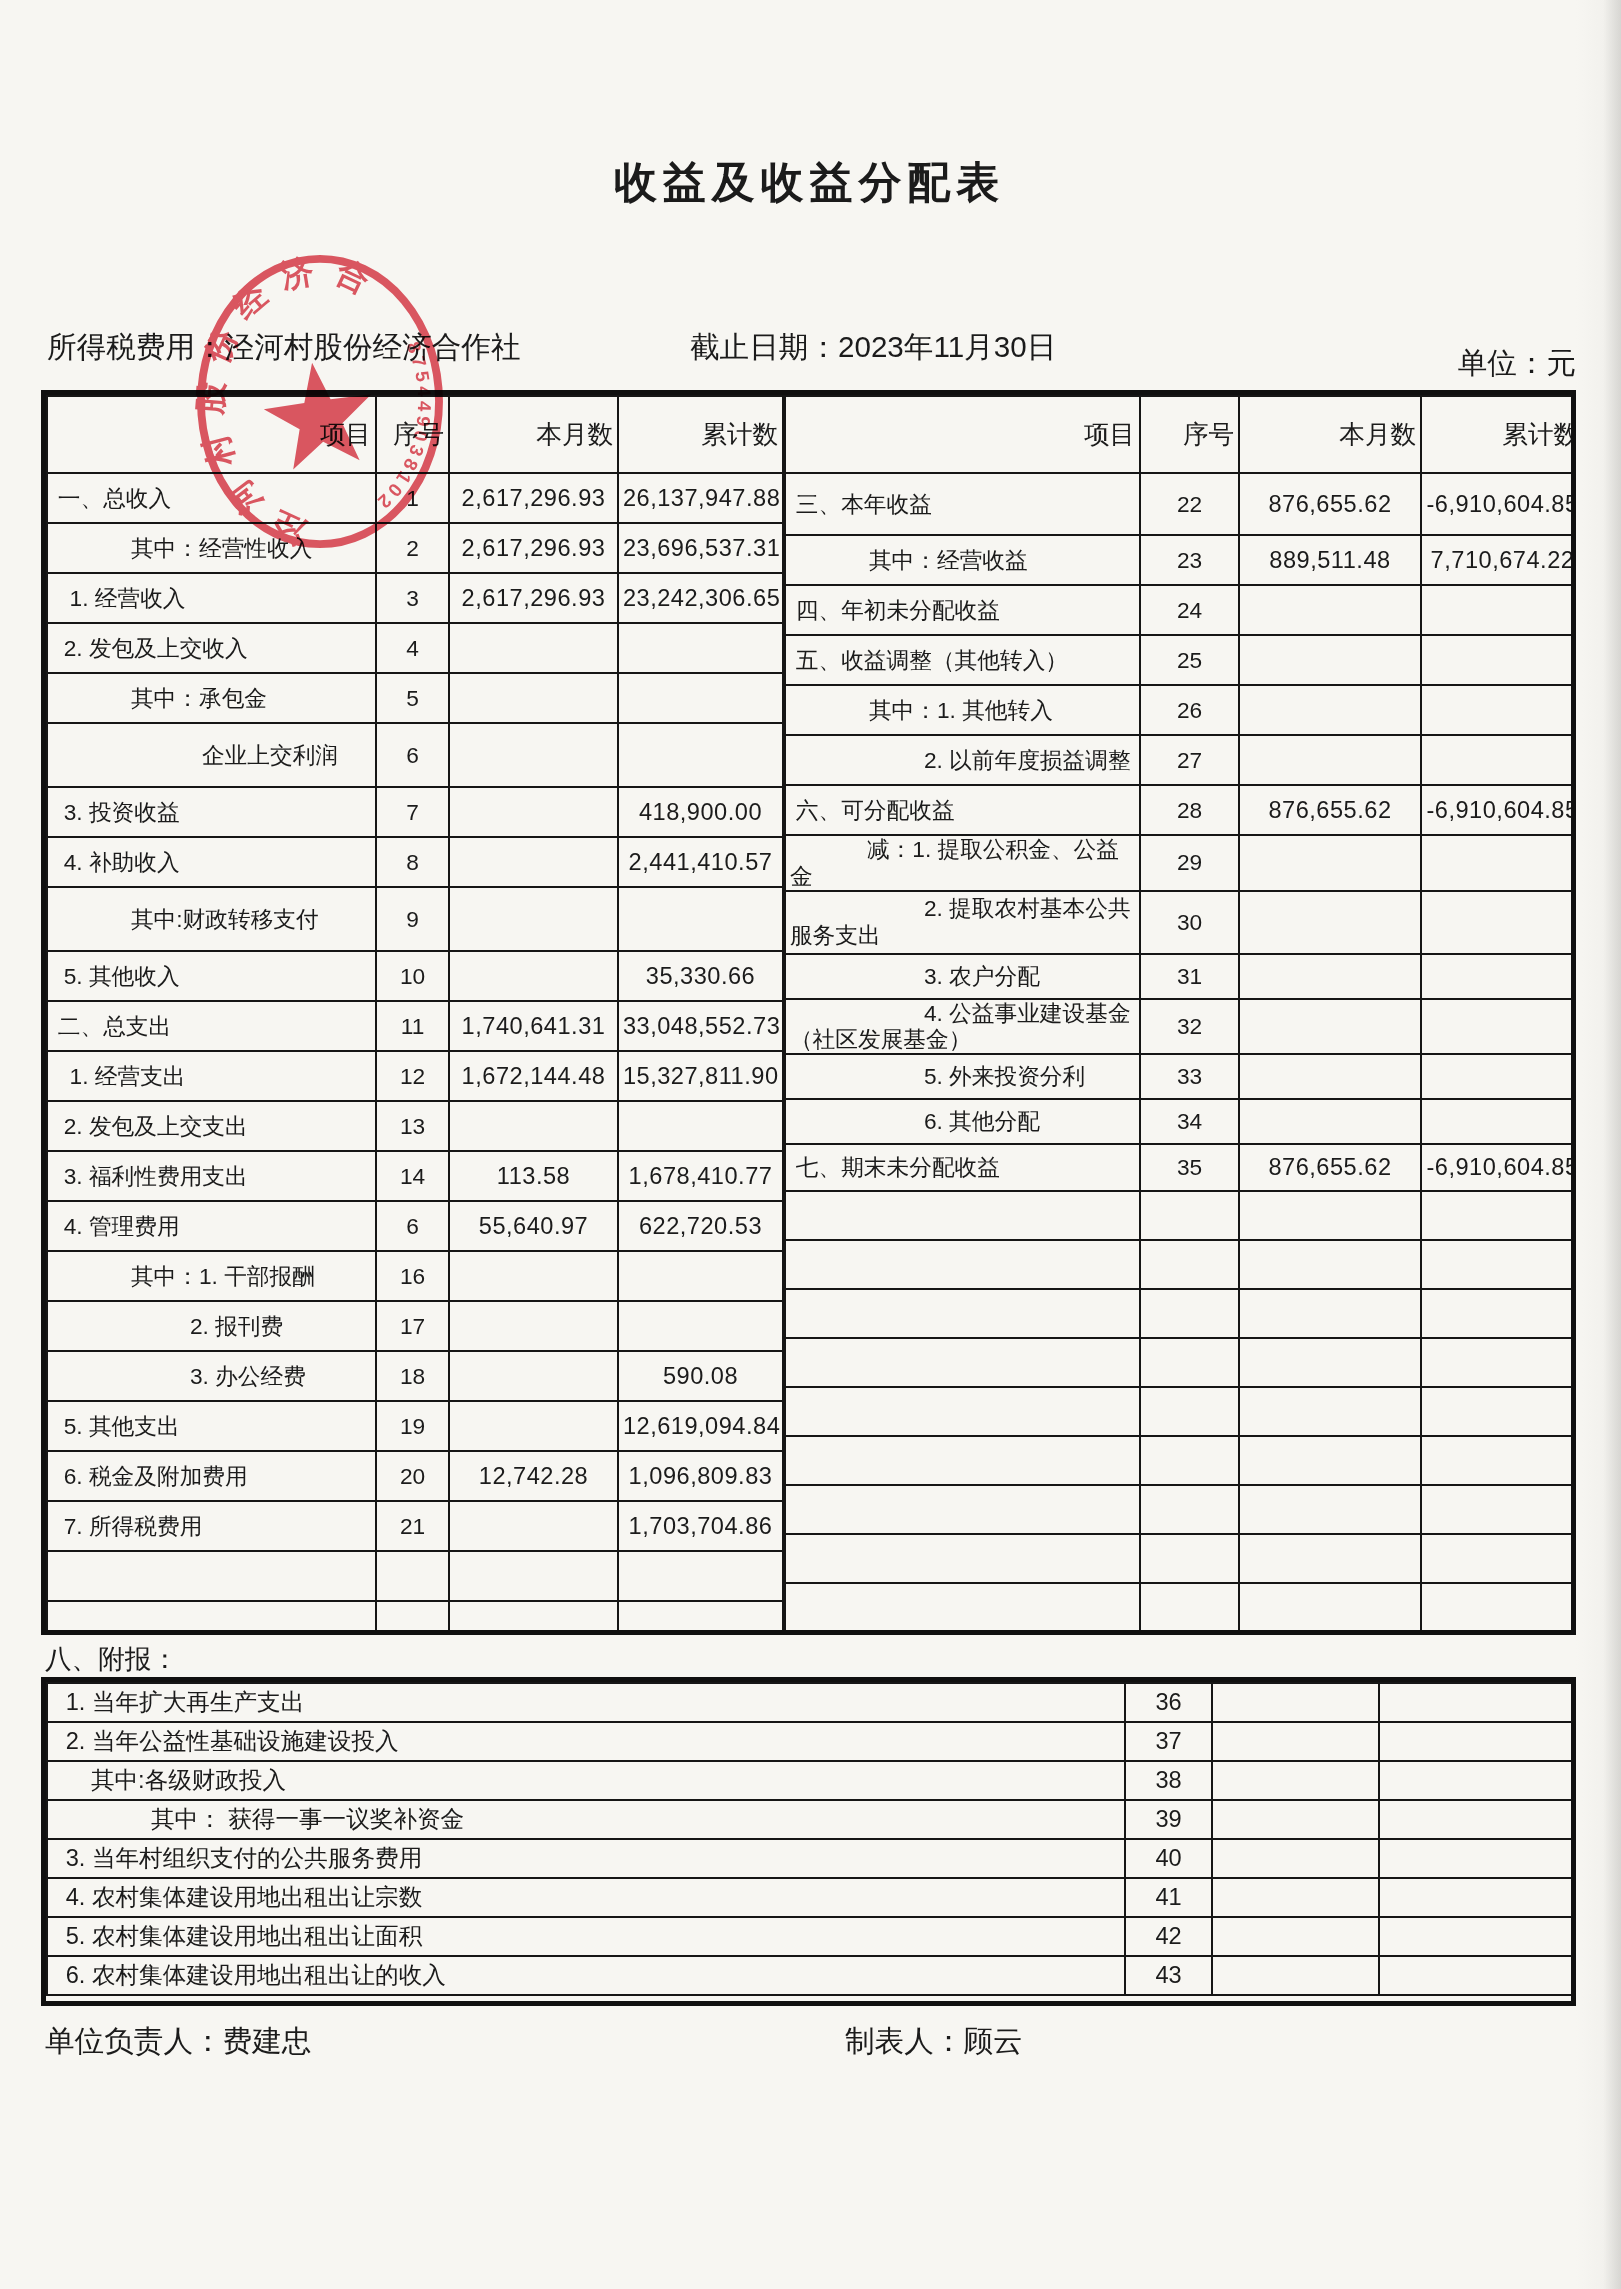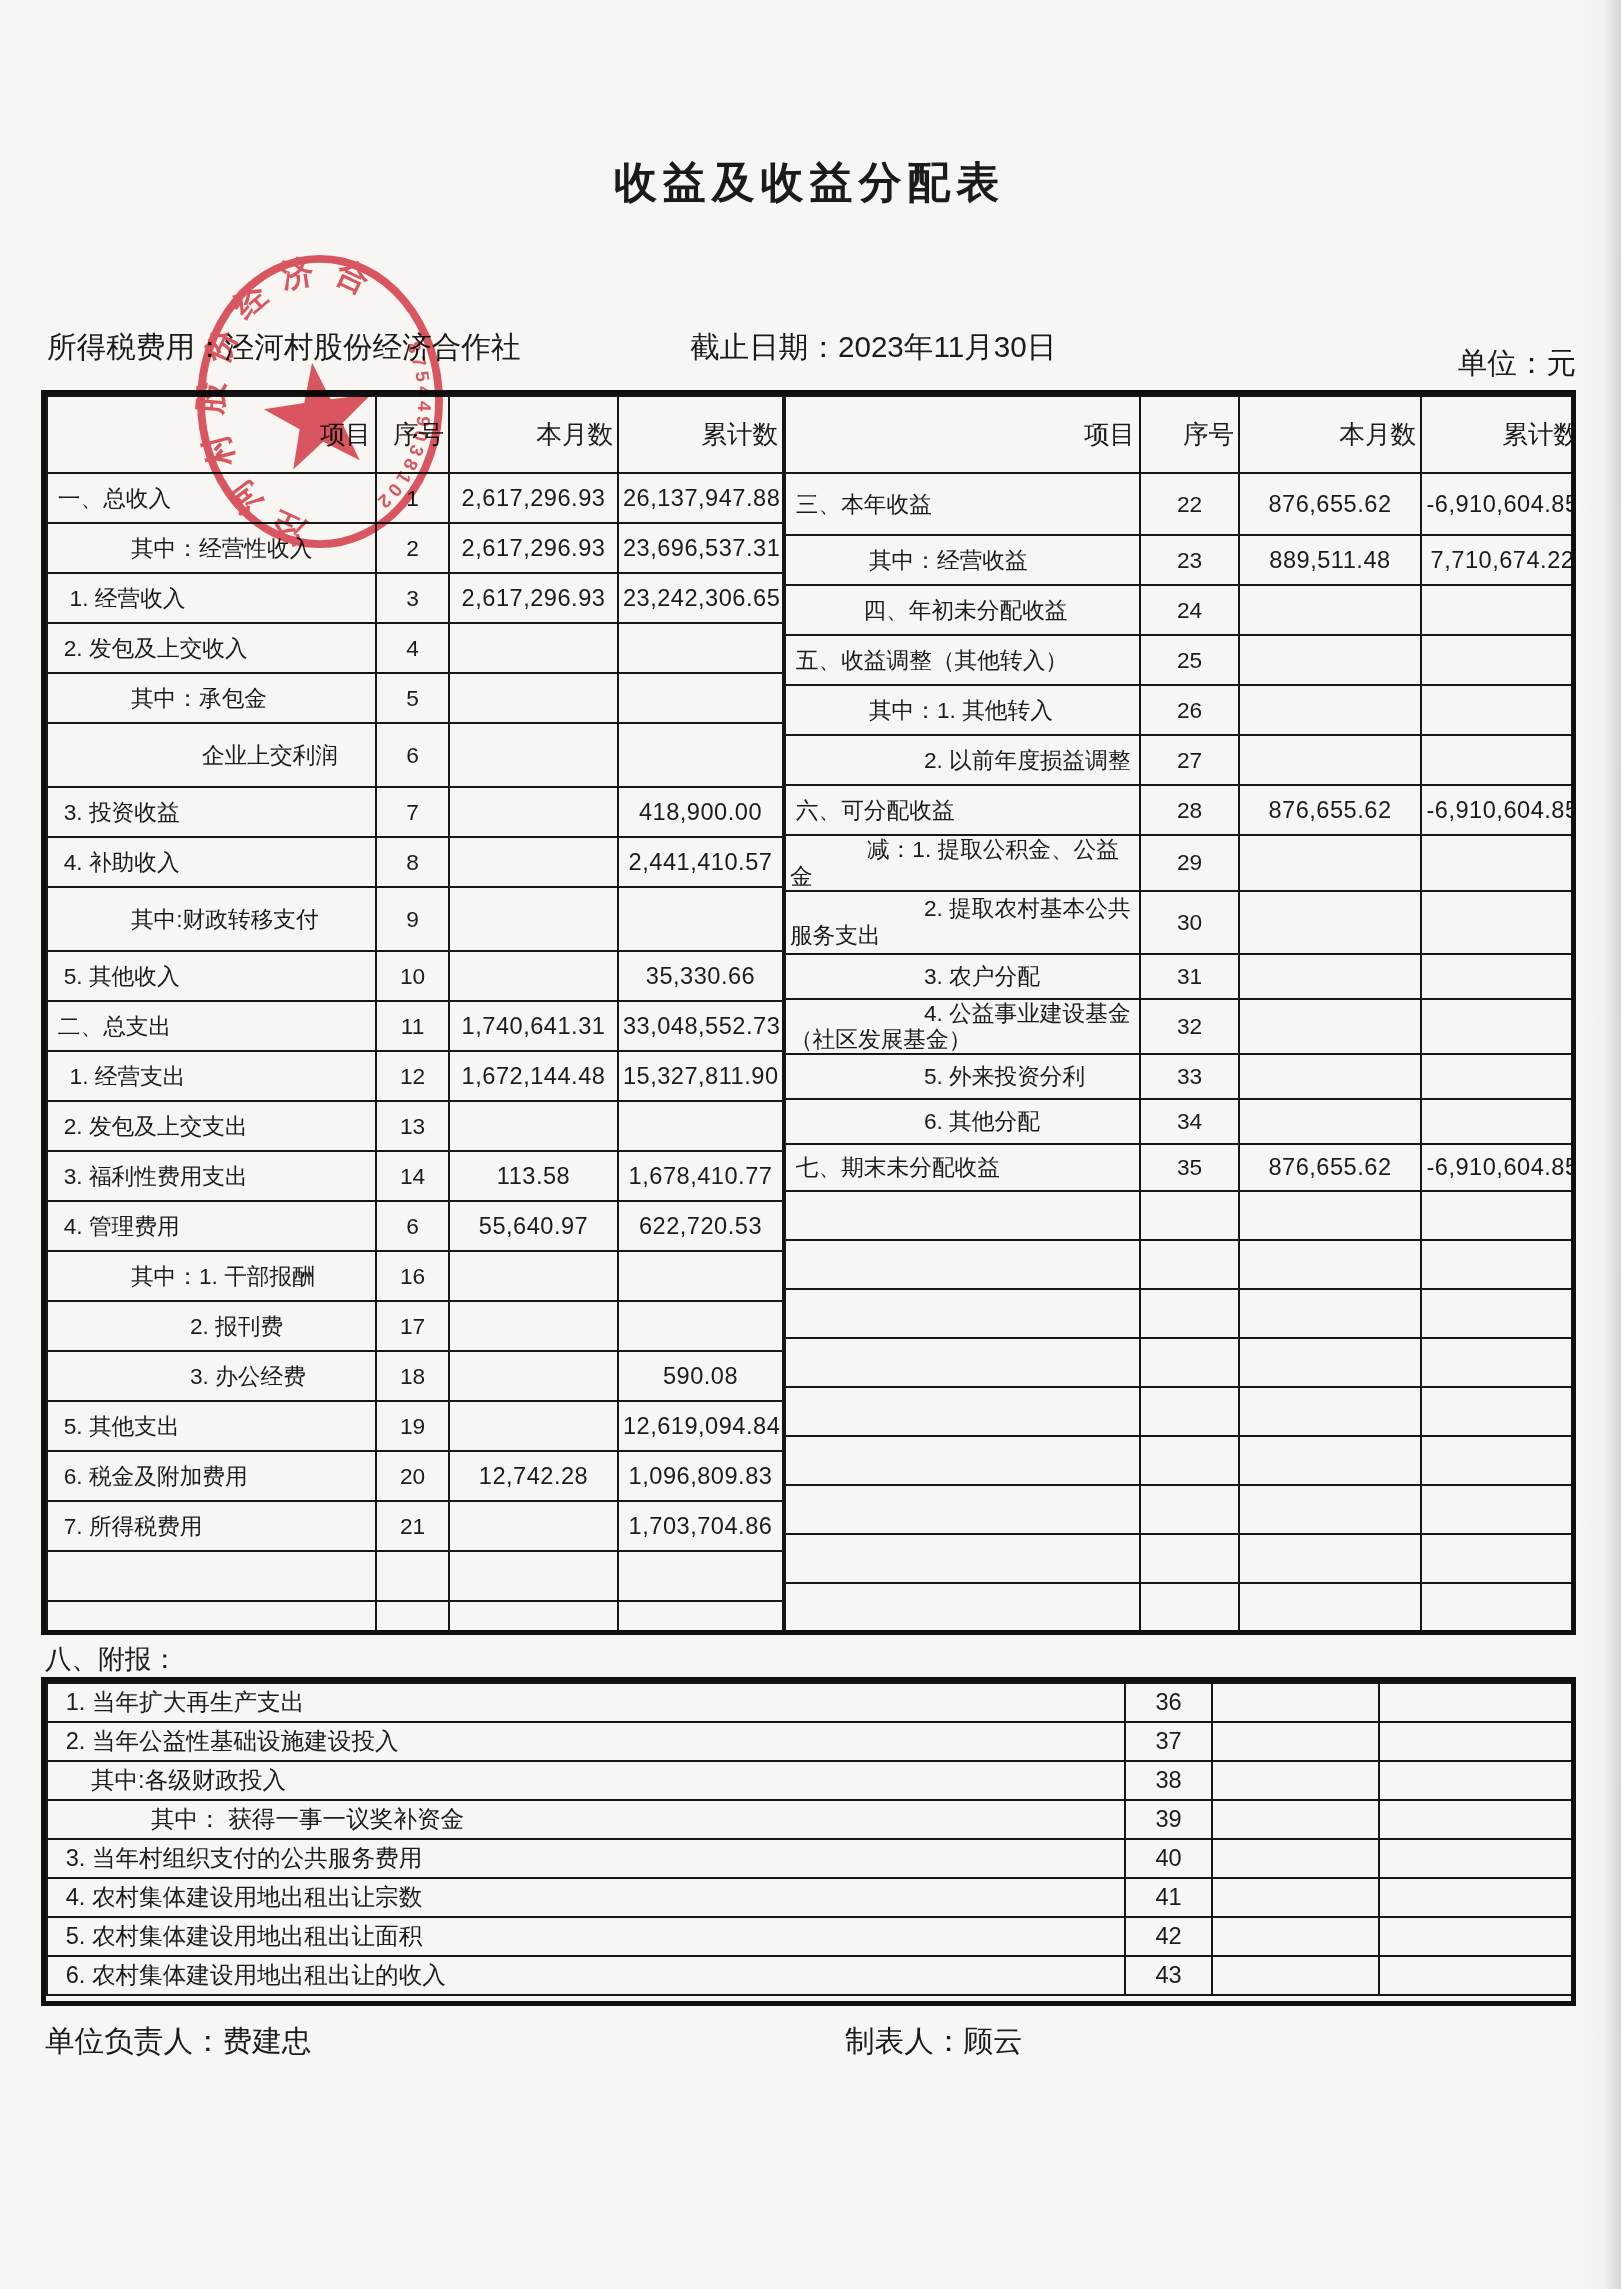--- a/index.html
+++ b/index.html
@@ -303,21 +303,21 @@
           <tr style="height: 50px;">
             <td class="c-label">
               <div class="lbl" style="text-indent: 79px;">其中：经营收益</div>
             </td>
             <td class="c-no">23</td>
             <td class="c-num">889,511.48</td>
             <td class="c-num">7,710,674.22</td>
           </tr>
           <tr style="height: 50px;">
             <td class="c-label">
-              <div class="lbl" style="text-indent: 5.9px; text-align: center;">四、年初未分配收益</div>
+              <div class="lbl" style="text-indent: 5.9px;">四、年初未分配收益</div>
             </td>
             <td class="c-no">24</td>
             <td class="c-num"></td>
             <td class="c-num"></td>
           </tr>
           <tr style="height: 50px;">
             <td class="c-label">
               <div class="lbl" style="text-indent: 5.9px;">五、收益调整（其他转入）</div>
             </td>
             <td class="c-no">25</td>

